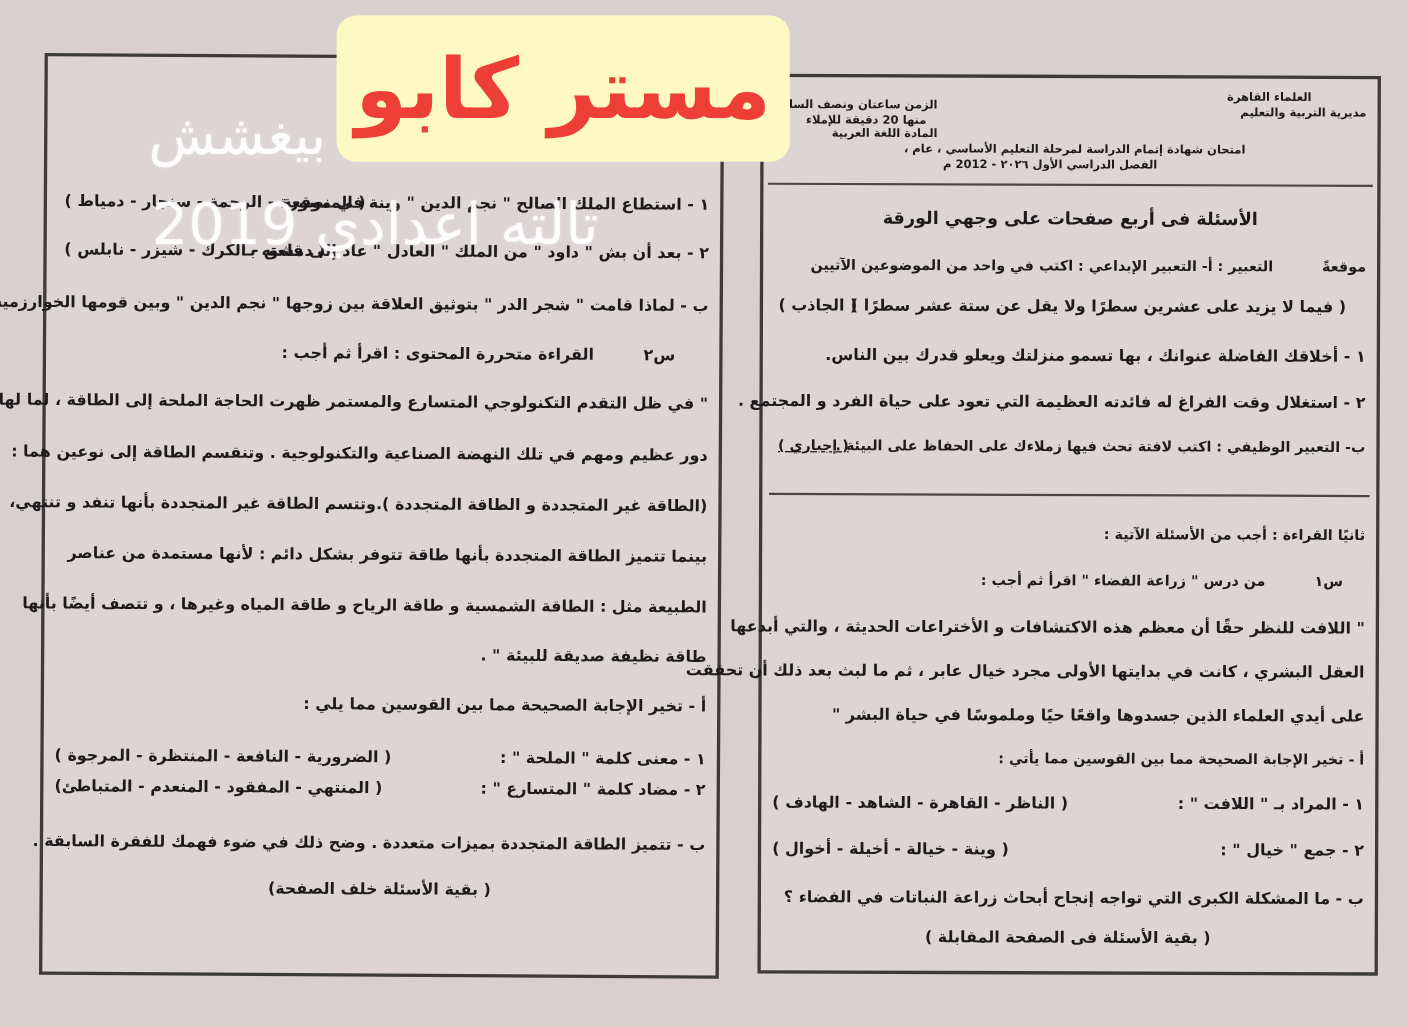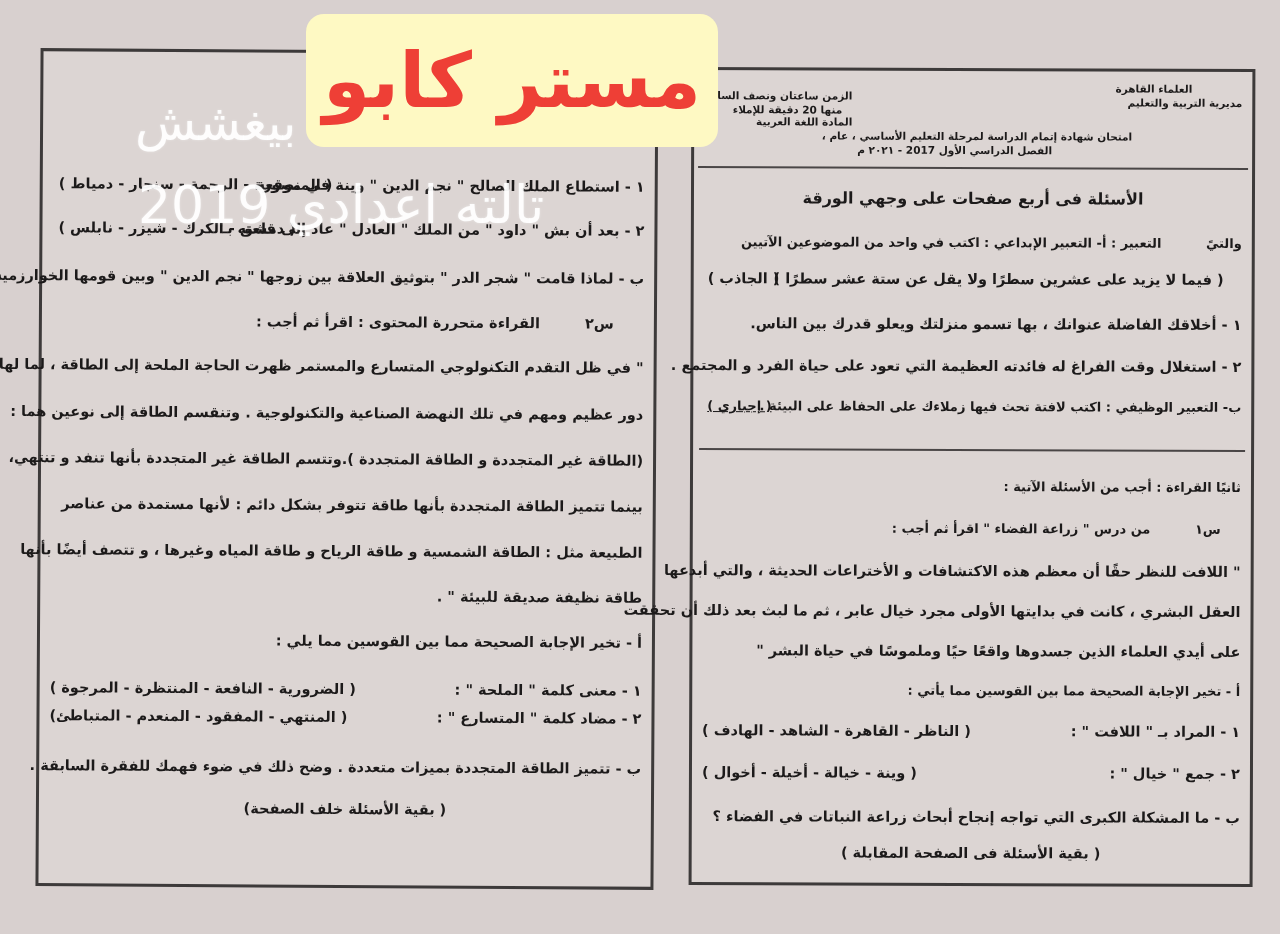--- a/index.html
+++ b/index.html
@@ -94,27 +94,27 @@
   <div class="line center" style="top:746px;">( بقية الأسئلة خلف الصفحة)</div>
 </div>
 
 <div id="right-page" class="page">
   <div class="head-small" style="right:60px; top:10px;">العلماء القاهرة</div>
   <div class="head-small" style="right:10px; top:24px;text-align:center;">مديرية التربية والتعليم</div>
   <div class="head-small" style="right:400px; top:4px;margin-top:40px;">المادة   اللغة العربية</div>
   <div class="head-small" style="right:400px; top:18px;">الزمن   ساعتان ونصف الساعة</div>
   <div class="head-small" style="right:410px; top:32px;">منها 20 دقيقة للإملاء</div>
   <div class="head-small" style="right:120px; top:58px;">امتحان شهادة إتمام الدراسة لمرحلة التعليم الأساسي ، عام ،</div>
-  <div class="head-small" style="right:200px; top:72px;">الفصل الدراسي الأول 2017 - ٢٠٢١ م</div>
+  <div class="head-small" style="right:200px; top:72px;">الفصل الدراسي الأول ٢٠٢٦ - 2012 م</div>
   <div class="hr" style="top:96px;"></div>
 
   <div class="line center title" style="top:118px;">الأسئلة فى أربع صفحات على وجهي الورقة</div>
 
   <div class="line" style="top:162px; font-size:13px;">
-    <span class="qnum">والتيً</span>
+    <span class="qnum">موقعةً</span>
     <span>التعبير : أ- التعبير الإبداعي : اكتب في واحد من الموضوعين الآتيين</span>
   </div>
   <div class="row" style="top:200px;">
     <span class="q" style="right:18px;">( فيما لا يزيد على عشرين سطرًا ولا يقل عن ستة عشر سطرًا )</span>
     <span class="opts" style="left:4px;">( الجاذب )</span>
   </div>
   <div class="line" style="top:243px;">١ - أخلاقك الفاضلة عنوانك ، بها تسمو منزلتك ويعلو قدرك بين الناس.</div>
   <div class="line" style="top:285px;">٢ - استغلال وقت الفراغ له فائدته العظيمة التي تعود على حياة الفرد و المجتمع .</div>
   <div class="row" style="top:328px; font-size:13px;">
     <span class="q">ب- التعبير الوظيفي : اكتب لافتة تحث فيها زملاءك على الحفاظ على البيئة .</span>

